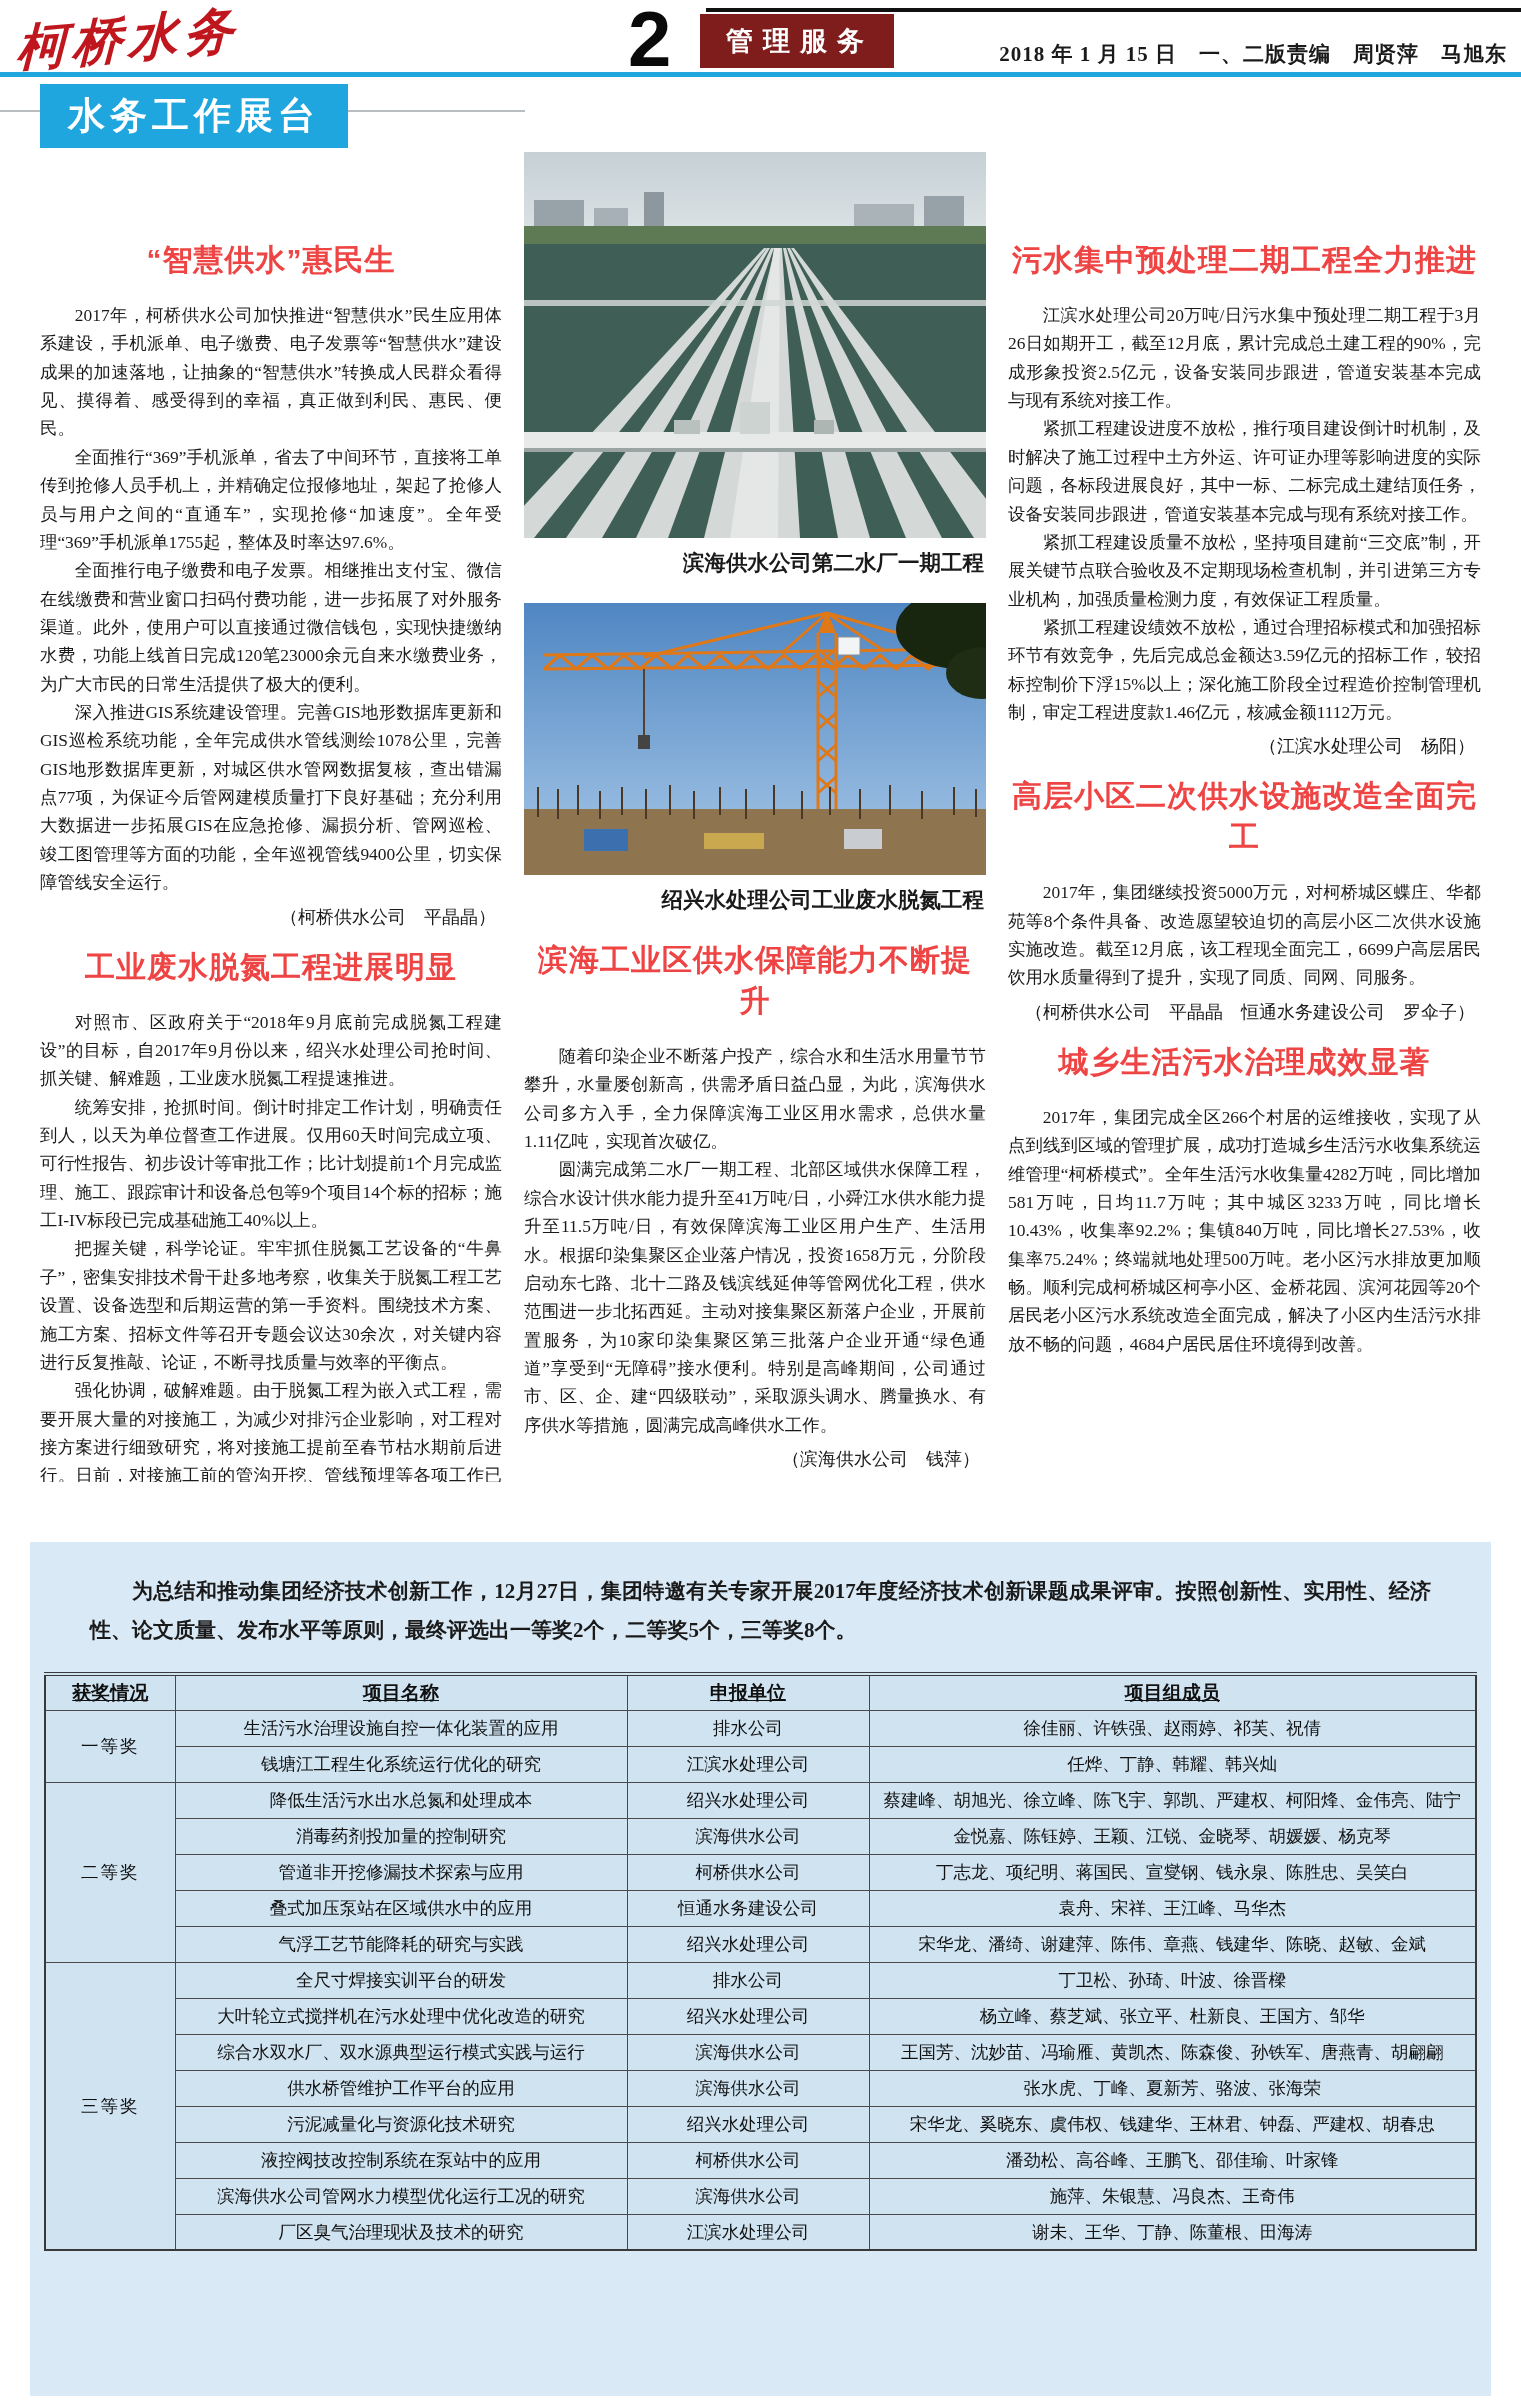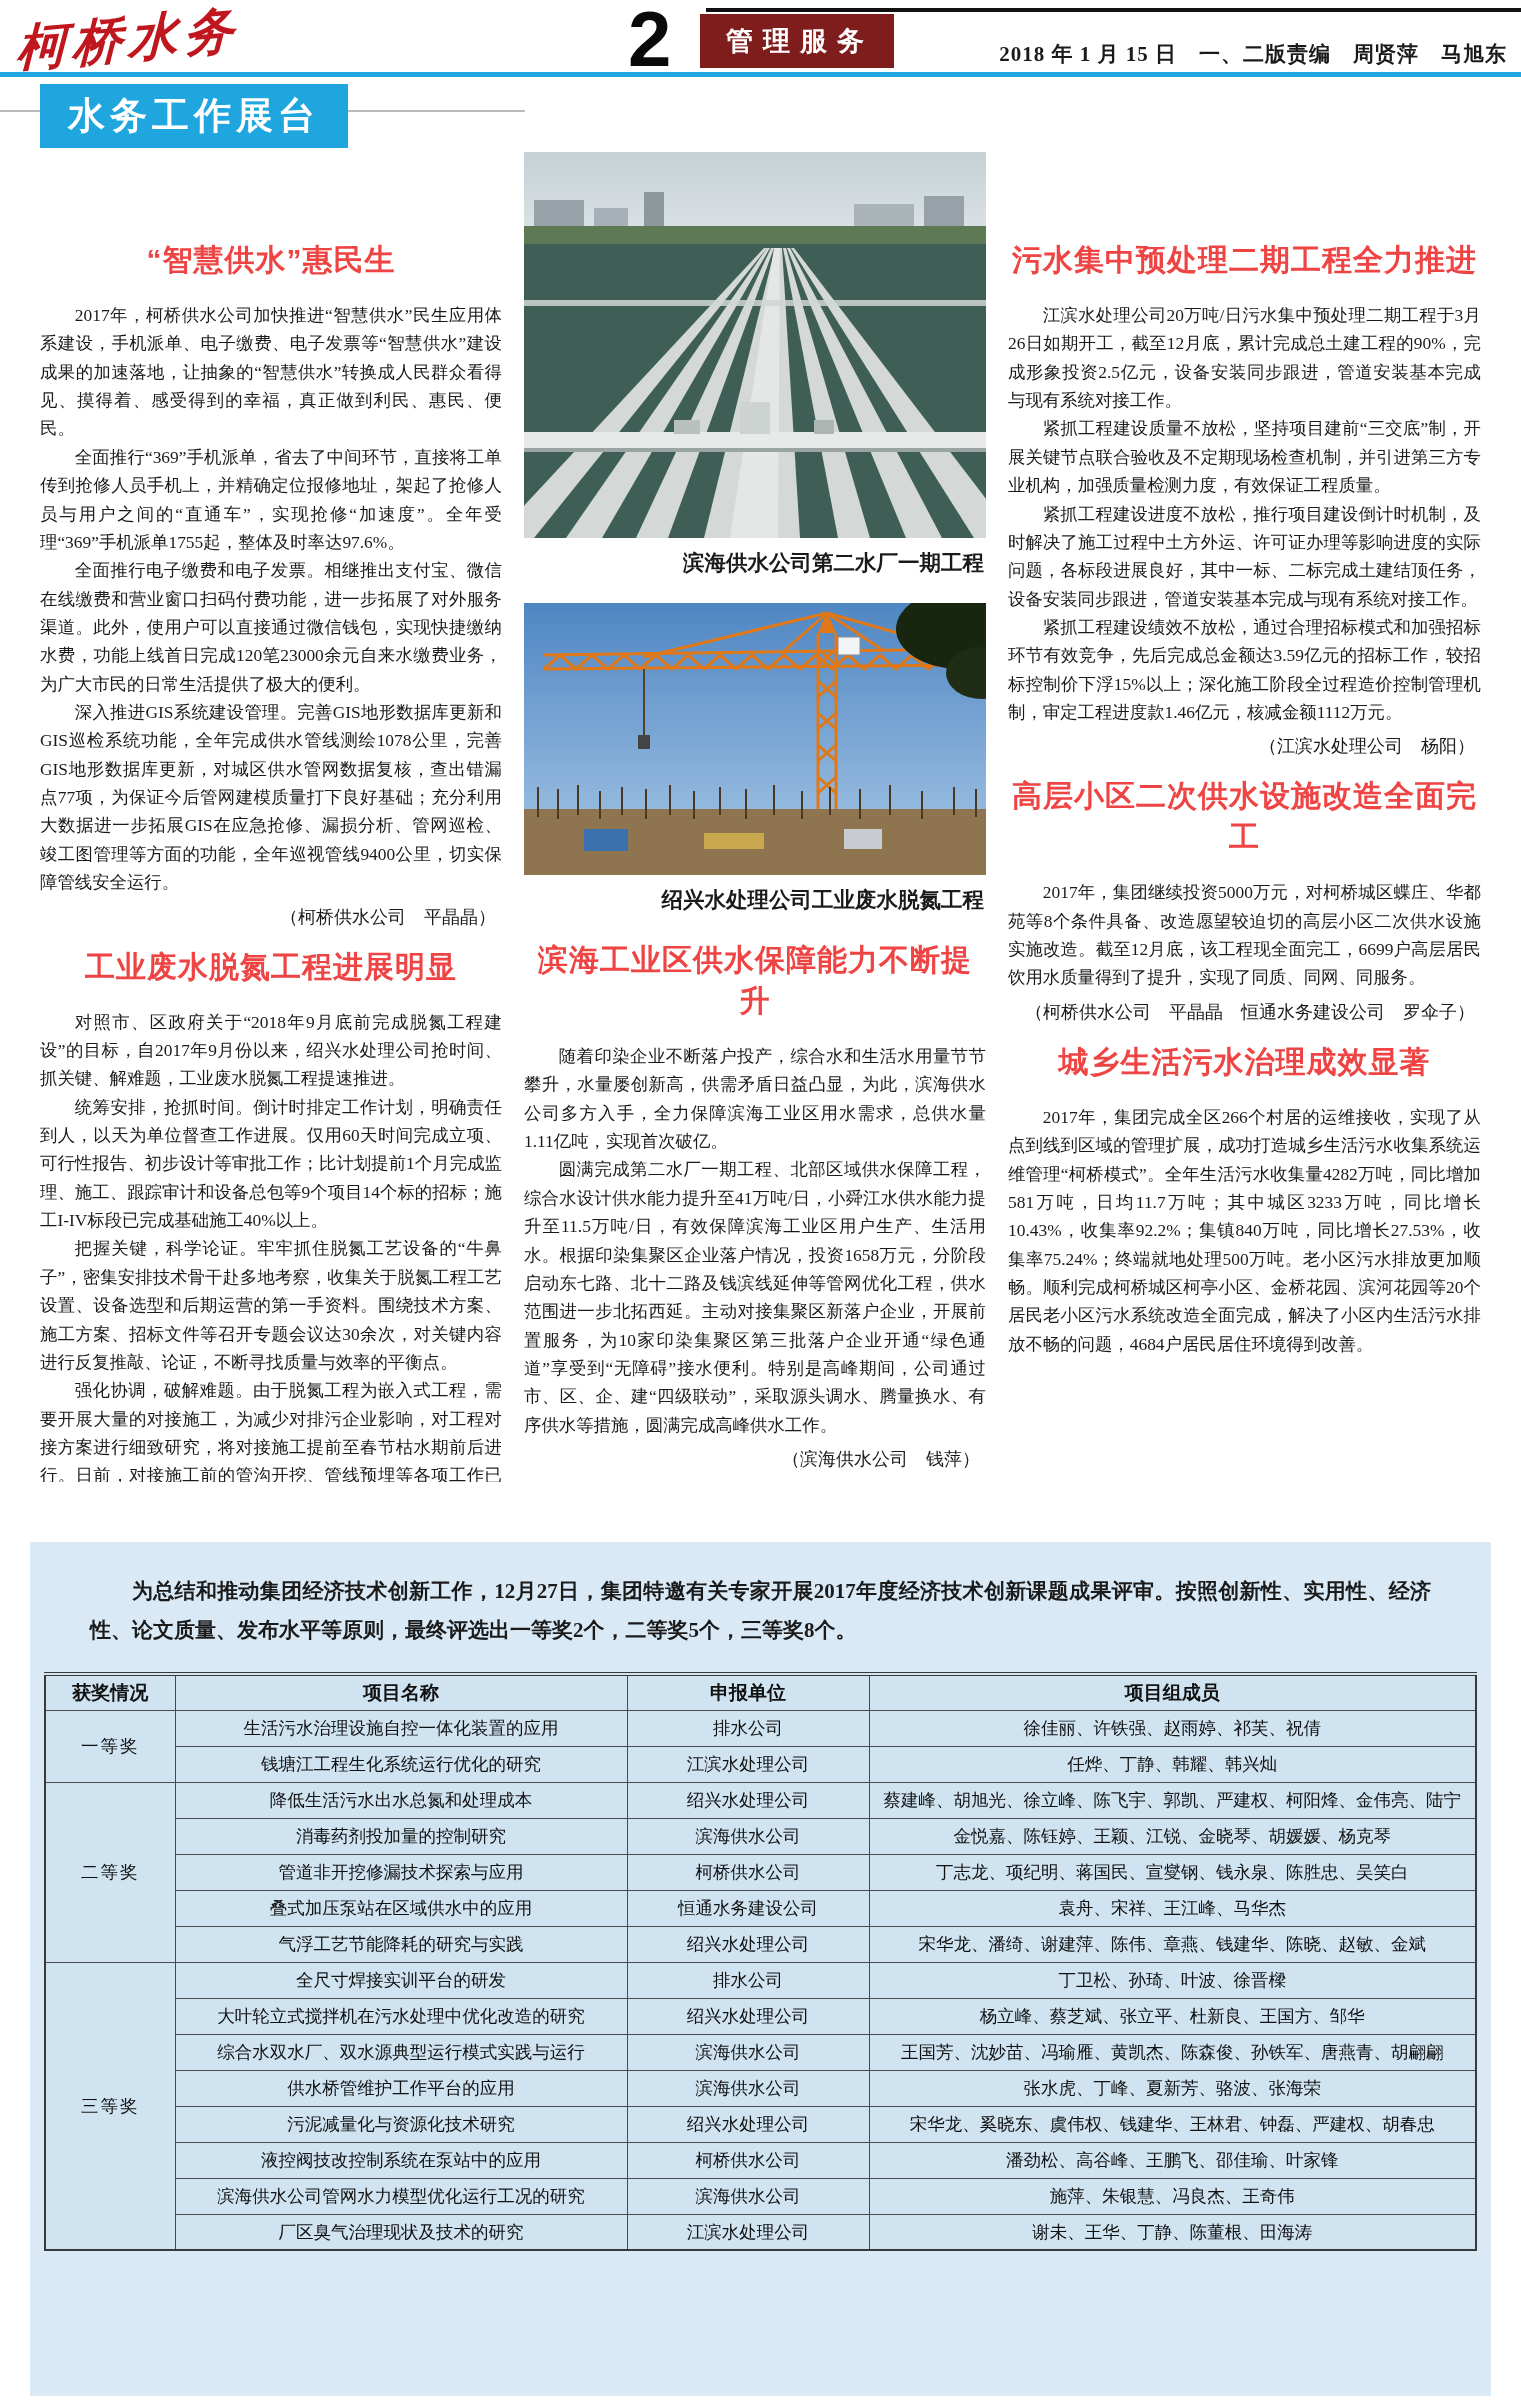--- a/index.html
+++ b/index.html
@@ -49,21 +49,21 @@
   .awards-title { text-align:center; font-family:"Liberation Sans","DejaVu Sans",sans-serif;
                   font-weight:900; font-size:53px; color:#000; padding-top:46px; letter-spacing:2px; }
   .awards-intro { margin:30px 60px 0; font-size:21px; line-height:1.85; text-align:justify;
                   text-indent:2em; font-weight:600; }
   table.awd { border-collapse:collapse; margin:22px auto 0; width:1431px; background:#cfe3f1;
               font-family:"Liberation Sans","DejaVu Sans",sans-serif; table-layout:fixed; }
   table.awd th, table.awd td { border:1px solid #4a4a4a; text-align:center; vertical-align:middle;
               font-size:17.5px; padding:4px 6px; height:36px; font-weight:normal; color:#111;
               overflow:hidden; white-space:nowrap; }
   table.awd { border:2px solid #3a3a3a; border-top:4px double #3a3a3a; }
-  table.awd th { font-weight:bold; font-size:19px; height:28px; }
+  table.awd th { font-weight:bold; font-size:19px; height:28px;text-decoration:underline; }
   .w-award { width:130px; } .w-proj { width:452px; } .w-unit { width:242px; } .w-mem { width:607px; }
   td.award { font-size:19px; letter-spacing:2px; }
 </style>
 </head>
 <body>
 
 <div class="page">
 
   <div class="masthead">
     <div class="logo">柯桥水务</div>
@@ -197,22 +197,22 @@
           </div>
         <div class="sign">（滨海供水公司　钱萍）</div>
       </div>
     </div>
 
     <div class="col col3">
       <div class="article mt-top">
         <h2>污水集中预处理二期工程全力推进</h2>
         <div>
             <p>江滨水处理公司20万吨/日污水集中预处理二期工程于3月26日如期开工，截至12月底，累计完成总土建工程的90%，完成形象投资2.5亿元，设备安装同步跟进，管道安装基本完成与现有系统对接工作。</p>
+            <p>紧抓工程建设进度不放松，推行项目建设倒计时机制，及时解决了施工过程中土方外运、许可证办理等影响进度的实际问题，各标段进展良好，其中一标、二标完成土建结顶任务，设备安装同步跟进，管道安装基本完成与现有系统对接工作。</p>
             <p>紧抓工程建设质量不放松，坚持项目建前“三交底”制，开展关键节点联合验收及不定期现场检查机制，并引进第三方专业机构，加强质量检测力度，有效保证工程质量。</p>
-            <p>紧抓工程建设进度不放松，推行项目建设倒计时机制，及时解决了施工过程中土方外运、许可证办理等影响进度的实际问题，各标段进展良好，其中一标、二标完成土建结顶任务，设备安装同步跟进，管道安装基本完成与现有系统对接工作。</p>
             <p>紧抓工程建设绩效不放松，通过合理招标模式和加强招标环节有效竞争，先后完成总金额达3.59亿元的招标工作，较招标控制价下浮15%以上；深化施工阶段全过程造价控制管理机制，审定工程进度款1.46亿元，核减金额1112万元。</p>
           </div>
         <div class="sign">（江滨水处理公司　杨阳）</div>
       </div>
       <div class="article gap-article">
         <h2>高层小区二次供水设施改造全面完工</h2>
         <div>
             <p>2017年，集团继续投资5000万元，对柯桥城区蝶庄、华都苑等8个条件具备、改造愿望较迫切的高层小区二次供水设施实施改造。截至12月底，该工程现全面完工，6699户高层居民饮用水质量得到了提升，实现了同质、同网、同服务。</p>
           </div>
         <div class="sign">（柯桥供水公司　平晶晶　恒通水务建设公司　罗伞子）</div>

